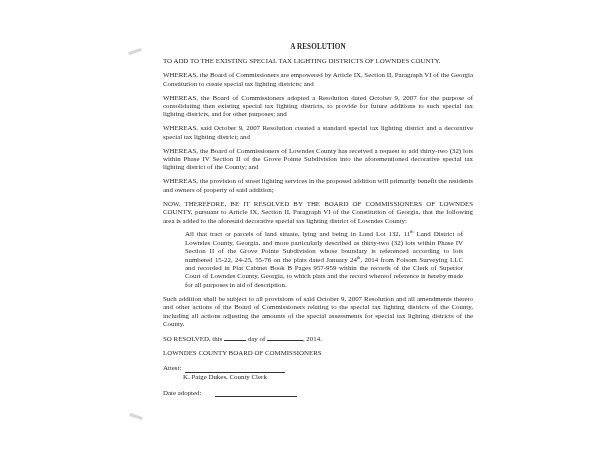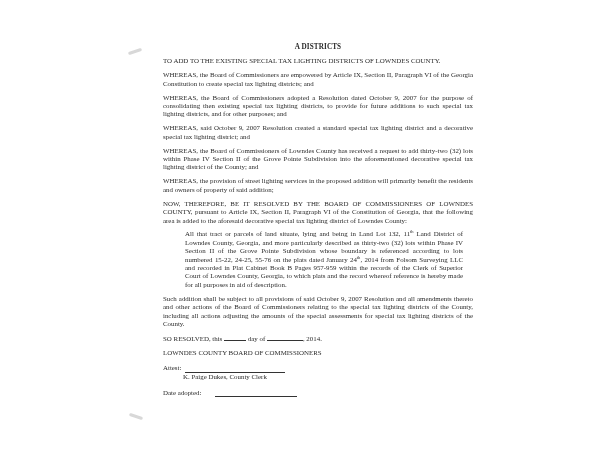--- a/index.html
+++ b/index.html
@@ -21,21 +21,21 @@
   .date-line { display:inline-block; border-bottom:0.7px solid #333; width:82px; height:7px; margin-left:14px; }
 </style>
 </head>
 <body>
 
 <div class="page">
   <div class="mark top"></div>
   <div class="mark bottom"></div>
 
   <div class="doc">
-    <div class="title">A DISTRICTS</div>
+    <div class="title">A RESOLUTION</div>
     <p>TO ADD TO THE EXISTING SPECIAL TAX LIGHTING DISTRICTS OF LOWNDES COUNTY.</p>
 
     <p>WHEREAS, the Board of Commissioners are empowered by Article IX, Section II, Paragraph VI of the Georgia Constitution to create special tax lighting districts; and</p>
     <p>WHEREAS, the Board of Commissioners adopted a Resolution dated October 9, 2007 for the purpose of consolidating then existing special tax lighting districts, to provide for future additions to such special tax lighting districts, and for other purposes; and</p>
     <p>WHEREAS, said October 9, 2007 Resolution created a standard special tax lighting district and a decorative special tax lighting district; and</p>
     <p>WHEREAS, the Board of Commissioners of Lowndes County has received a request to add thirty-two (32) lots within Phase IV Section II of the Grove Pointe Subdivision into the aforementioned decorative special tax lighting district of the County; and</p>
     <p>WHEREAS, the provision of street lighting services in the proposed addition will primarily benefit the residents and owners of property of said addition;</p>
     <p>NOW, THEREFORE, BE IT RESOLVED BY THE BOARD OF COMMISSIONERS OF LOWNDES COUNTY, pursuant to Article IX, Section II, Paragraph VI of the Constitution of Georgia, that the following area is added to the aforesaid decorative special tax lighting district of Lowndes County:</p>
 
     <p class="indent"><span>All that tract or parcels of land situate, lying and being in Land Lot 132, 11</span><sup>th</sup><span> Land District of Lowndes County, Georgia, and more particularly described as thirty-two (32) lots within Phase IV Section II of the Grove Pointe Subdivision whose boundary is referenced according to lots numbered 15-22, 24-25, 55-76 on the plats dated January 24</span><sup>th</sup><span>, 2014 from Folsom Surveying LLC and recorded in Plat Cabinet Book B Pages 957-959 within the records of the Clerk of Superior Court of Lowndes County, Georgia, to which plats and the record whereof reference is hereby made for all purposes in aid of description.</span></p>

